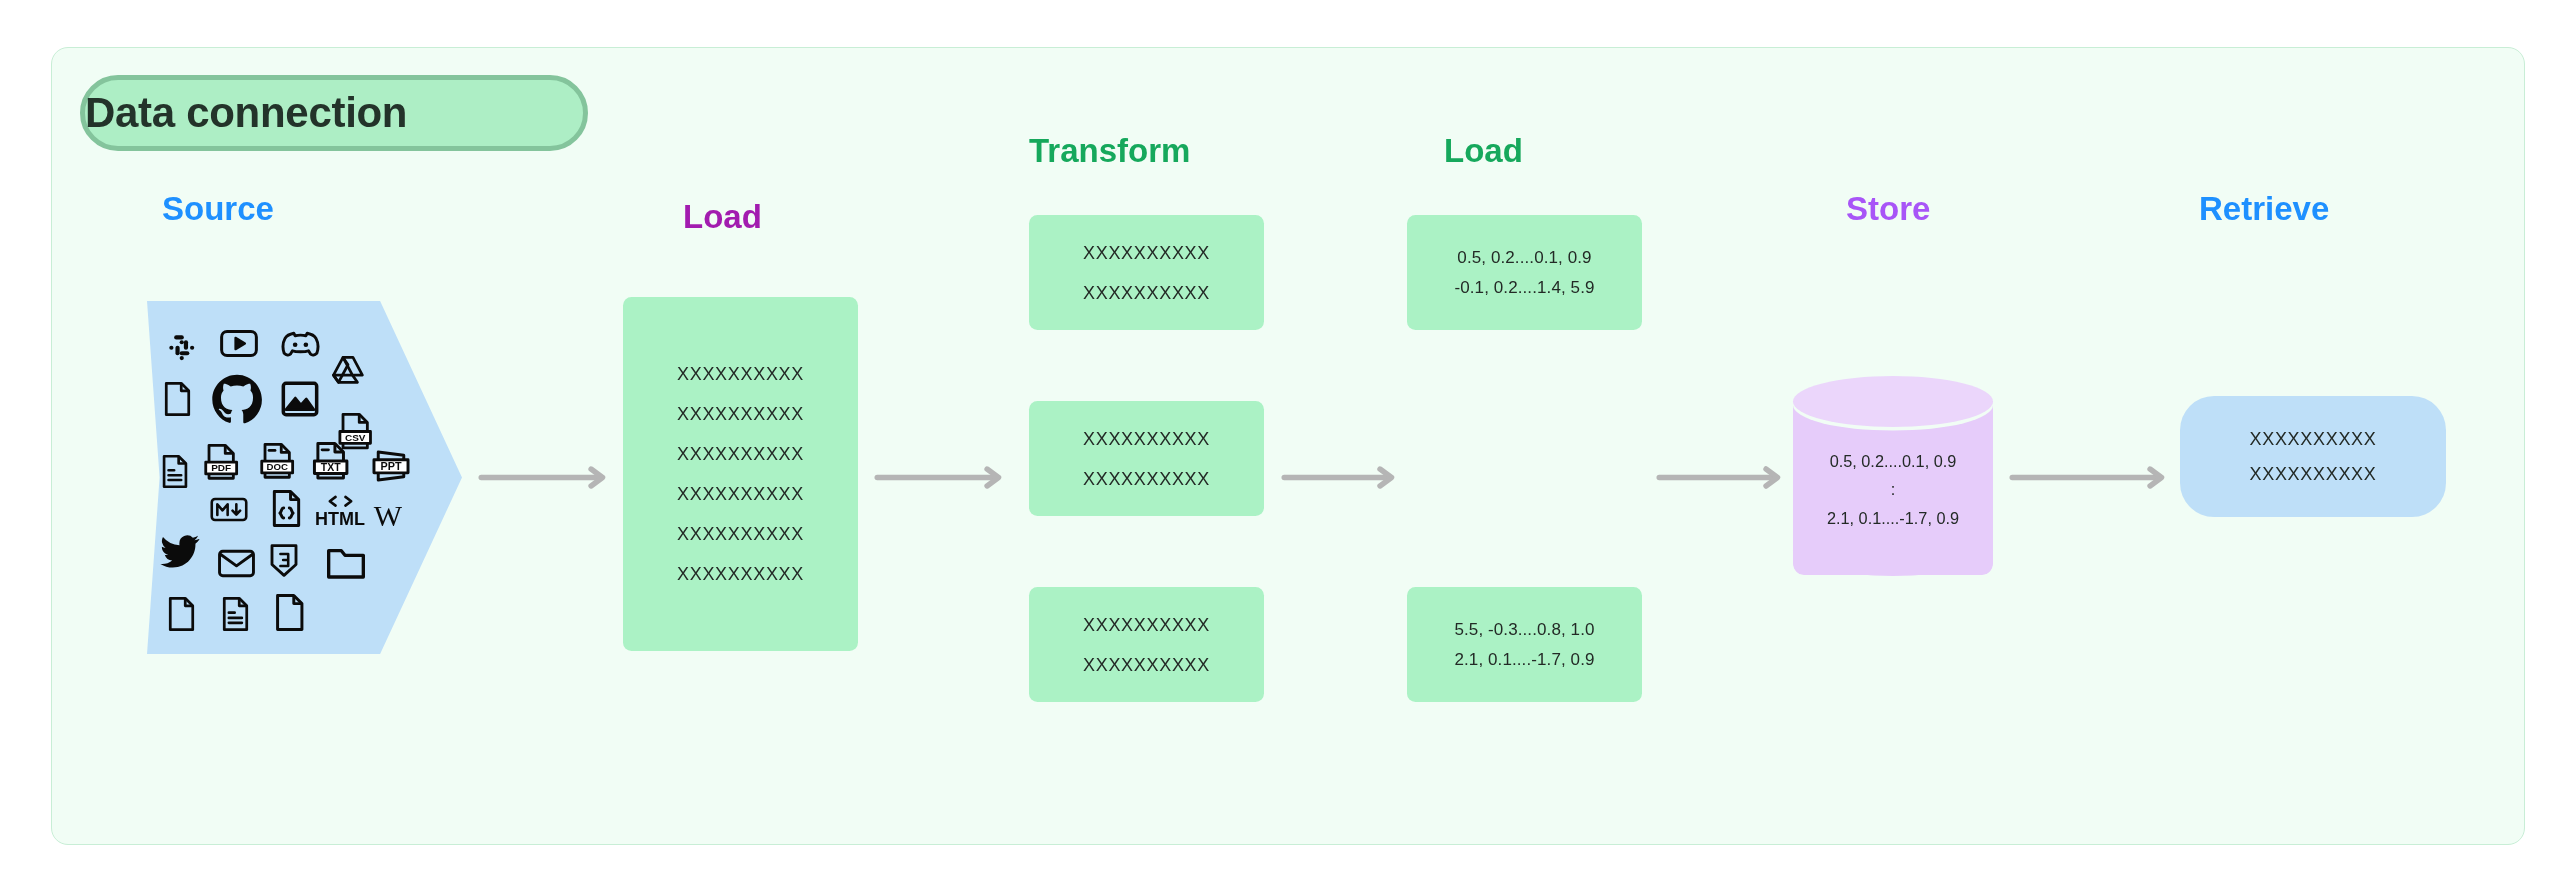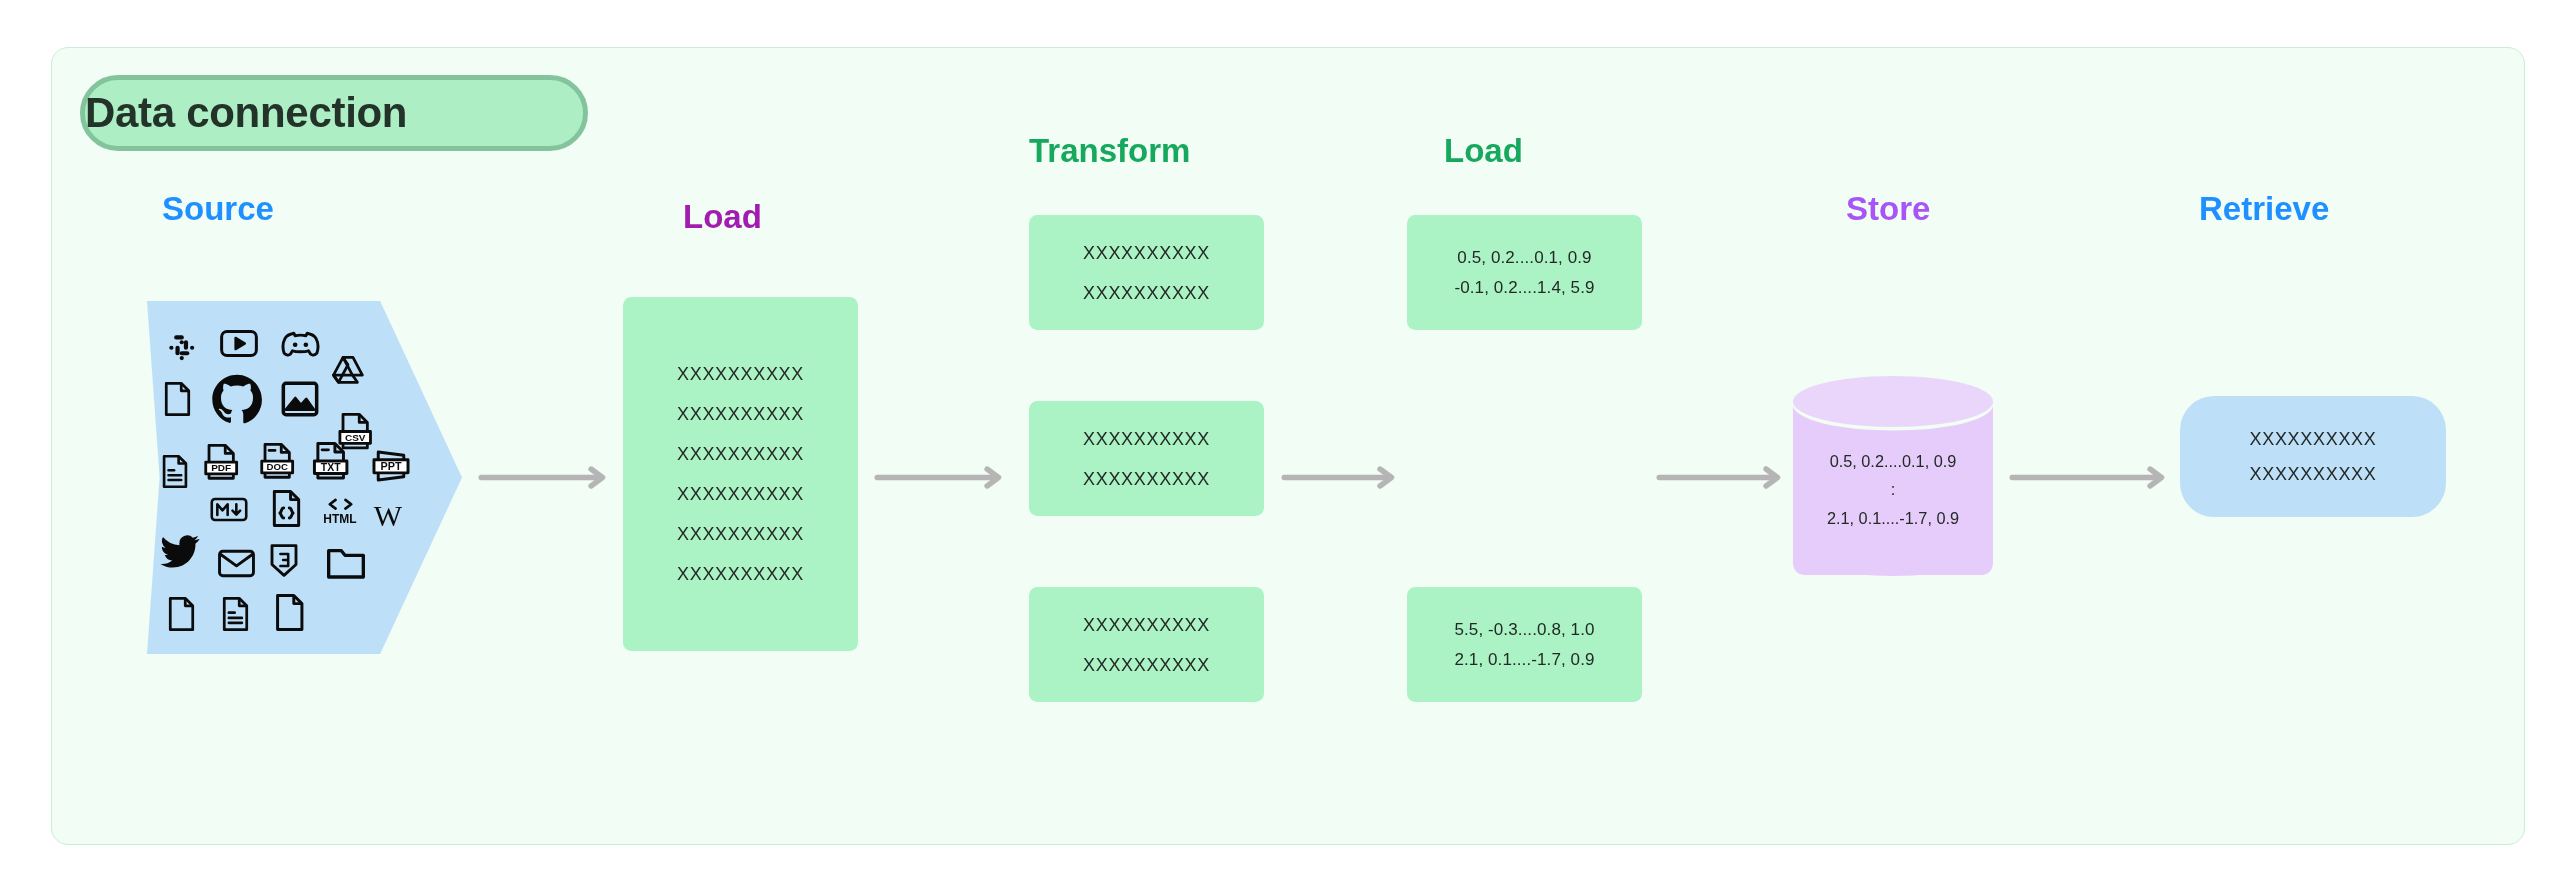--- a/index.html
+++ b/index.html
@@ -238,21 +238,21 @@
         <path d="M8.2 12.2 C6.6 12.2 7 14.4 5.8 15.4 C7 16.4 6.6 18.6 8.2 18.6" stroke-linecap="round"></path>
         <path d="M11.8 12.2 C13.4 12.2 13 14.4 14.2 15.4 C13 16.4 13.4 18.6 11.8 18.6" stroke-linecap="round"></path>
       </svg>
     </div>
 
     <div class="icon-cell" style="left:171px;top:191px;width:44px;height:38px;flex-direction:column;">
       <svg width="29" height="14.5" viewBox="0 0 26 13" fill="none" stroke="#0B0B0B" stroke-width="2.3" stroke-linecap="round" stroke-linejoin="round">
         <path d="M8.6 2.6 L3.4 6.5 L8.6 10.4"></path>
         <path d="M17.4 2.6 L22.6 6.5 L17.4 10.4"></path>
       </svg>
-      <span class="glyph" style="font-family:'Liberation Sans',sans-serif;font-size:12px;font-weight:bold;margin-top:1.2px;">HTML</span>
+      <span class="glyph" style="font-family:'Liberation Sans',sans-serif;font-size:18px;font-weight:bold;margin-top:1.2px;">HTML</span>
     </div>
 
     <div class="icon-cell" style="left:224px;top:199px;width:34px;height:31.5px;">
       <span class="glyph" style="font-size:30px;">W</span>
     </div>
 
     <div class="icon-cell" style="left:9.7px;top:231px;width:46px;height:38px;">
       <svg width="42" height="35" viewBox="0 0 26 22" fill="#0B0B0B">
         <path d="M25 3.1c-.9.4-1.9.7-2.9.8 1-.6 1.8-1.6 2.2-2.8-1 .6-2.1 1-3.2 1.2A5 5 0 0 0 12.6 6c0 .4 0 .8.1 1.1A14.3 14.3 0 0 1 2.3 1.9a5 5 0 0 0 1.6 6.7c-.8 0-1.6-.2-2.3-.6v.1c0 2.4 1.7 4.5 4 4.9-.4.1-.9.2-1.3.2-.3 0-.6 0-.9-.1a5 5 0 0 0 4.7 3.5A10.1 10.1 0 0 1 .7 18.8a14.2 14.2 0 0 0 7.7 2.3c9.3 0 14.3-7.7 14.3-14.3v-.7c1-.7 1.8-1.6 2.5-2.6z"></path>
       </svg>

